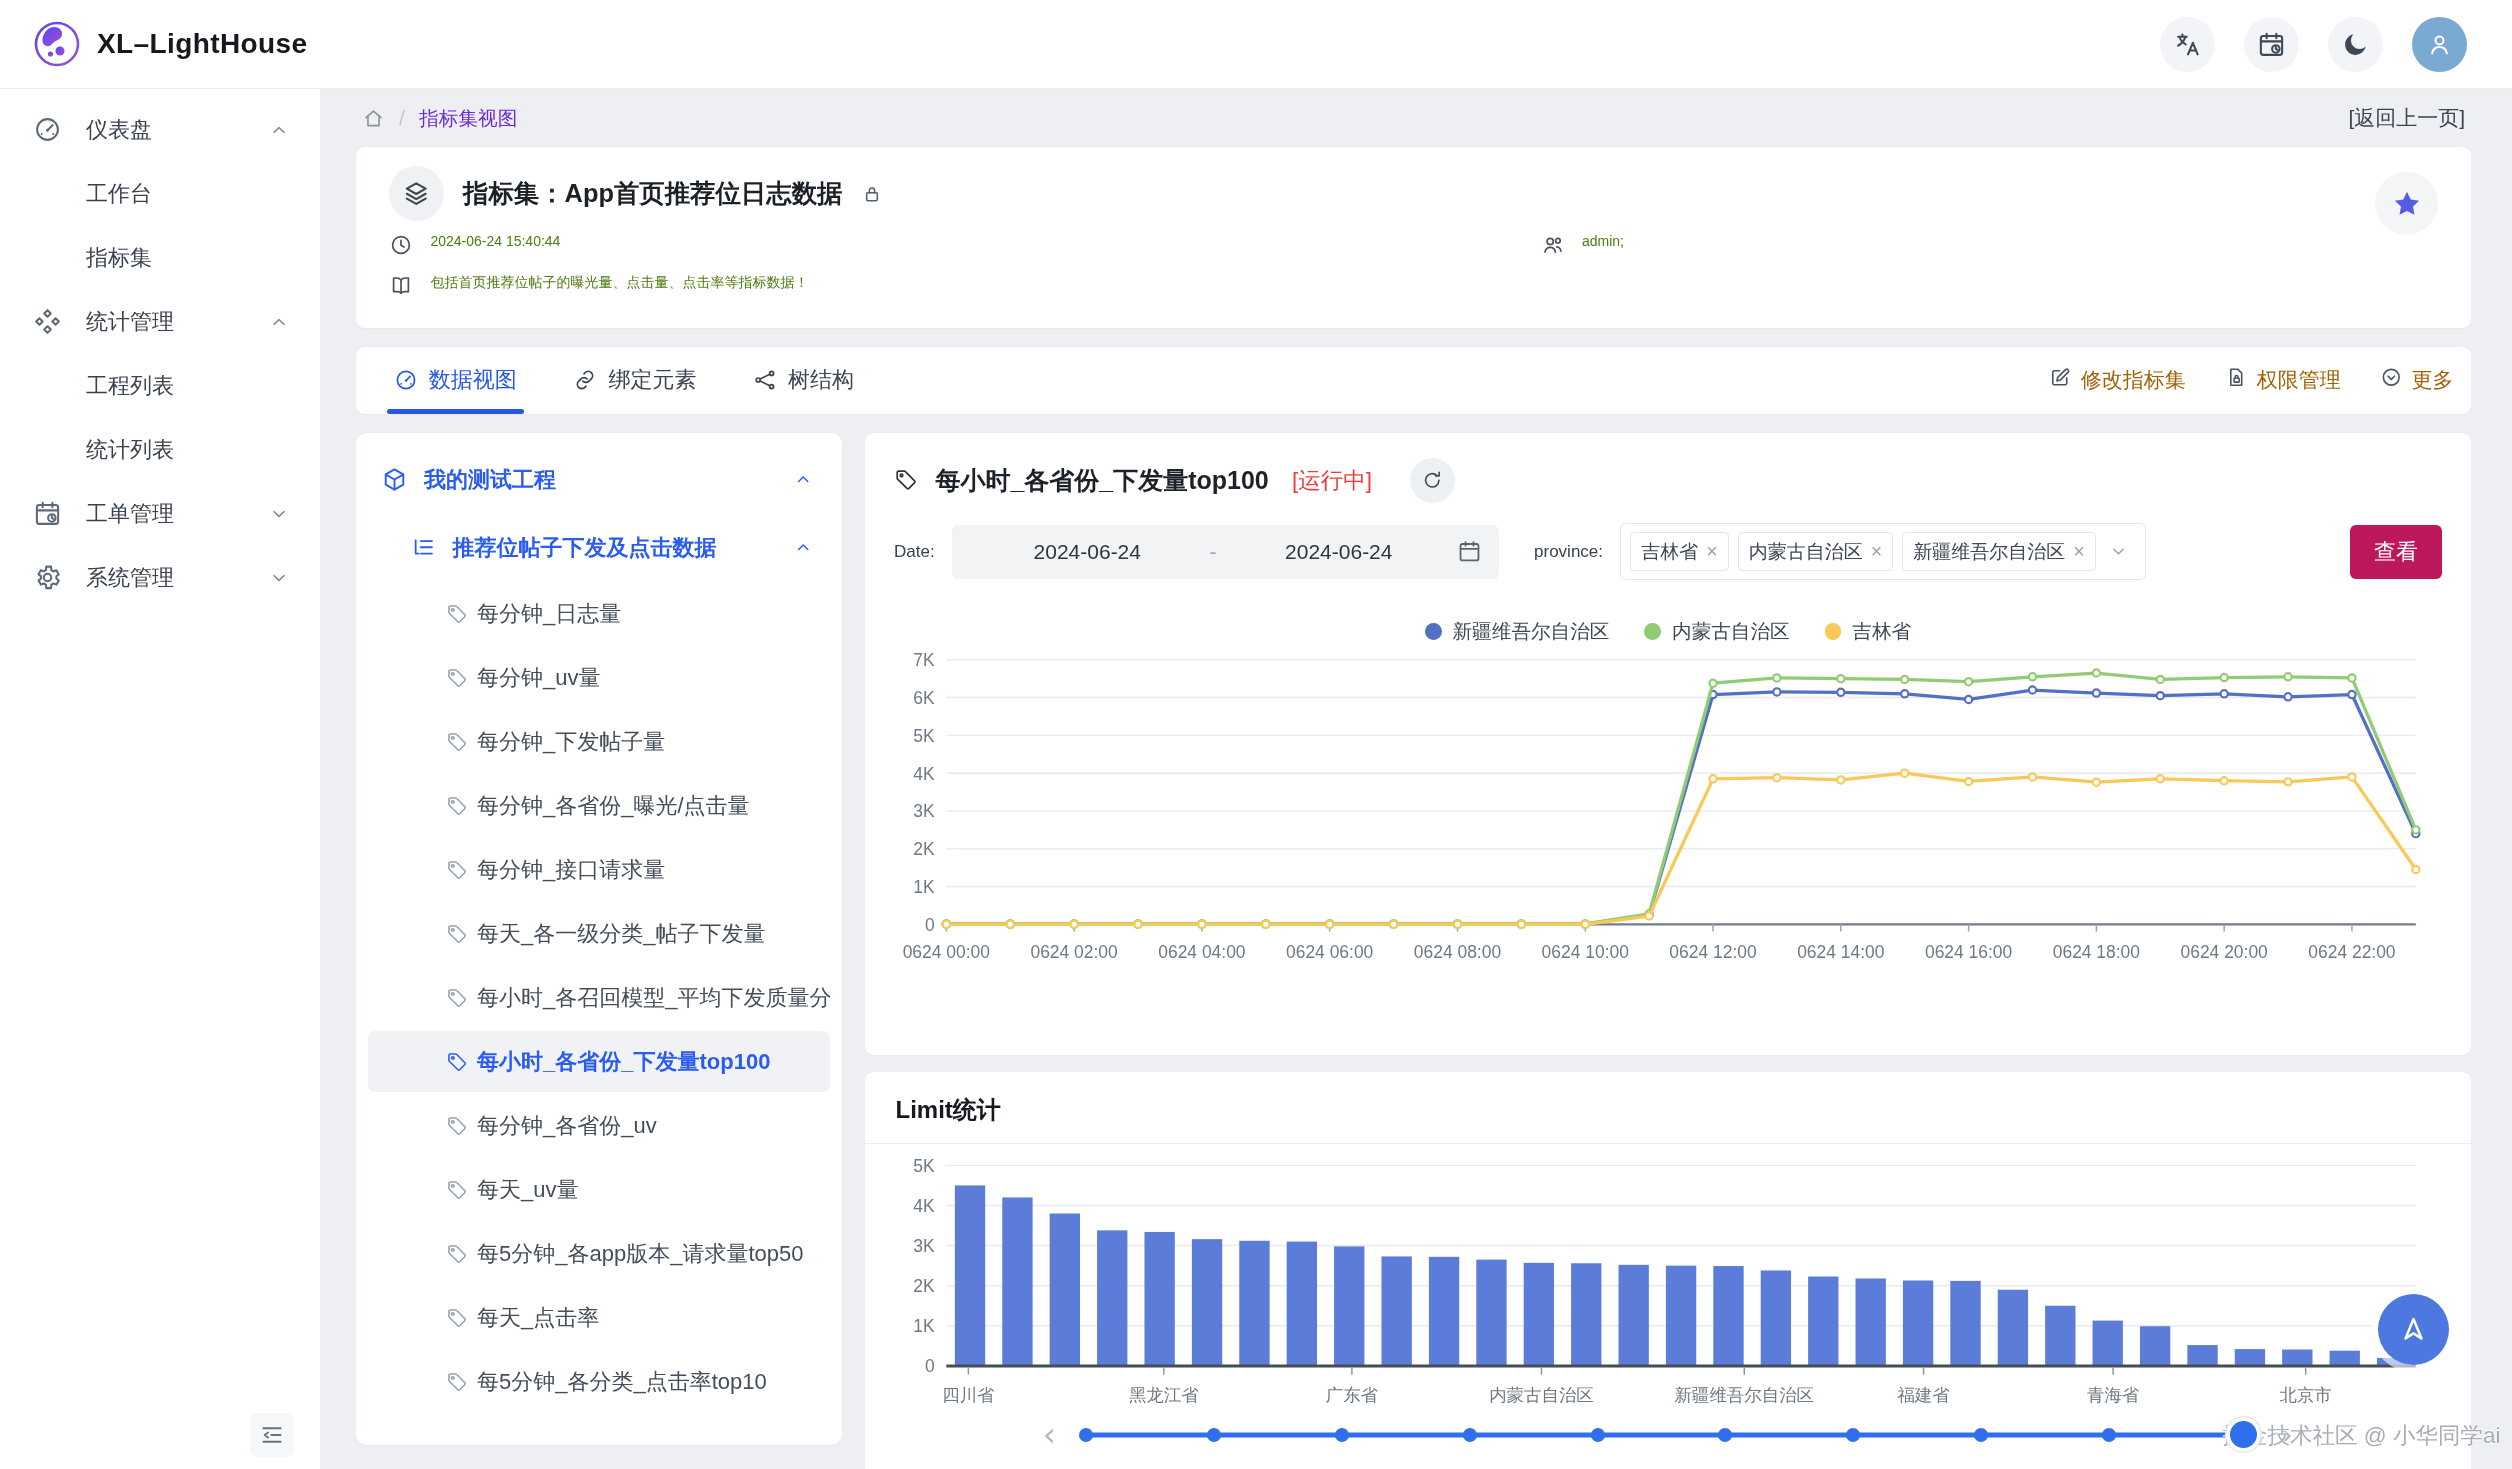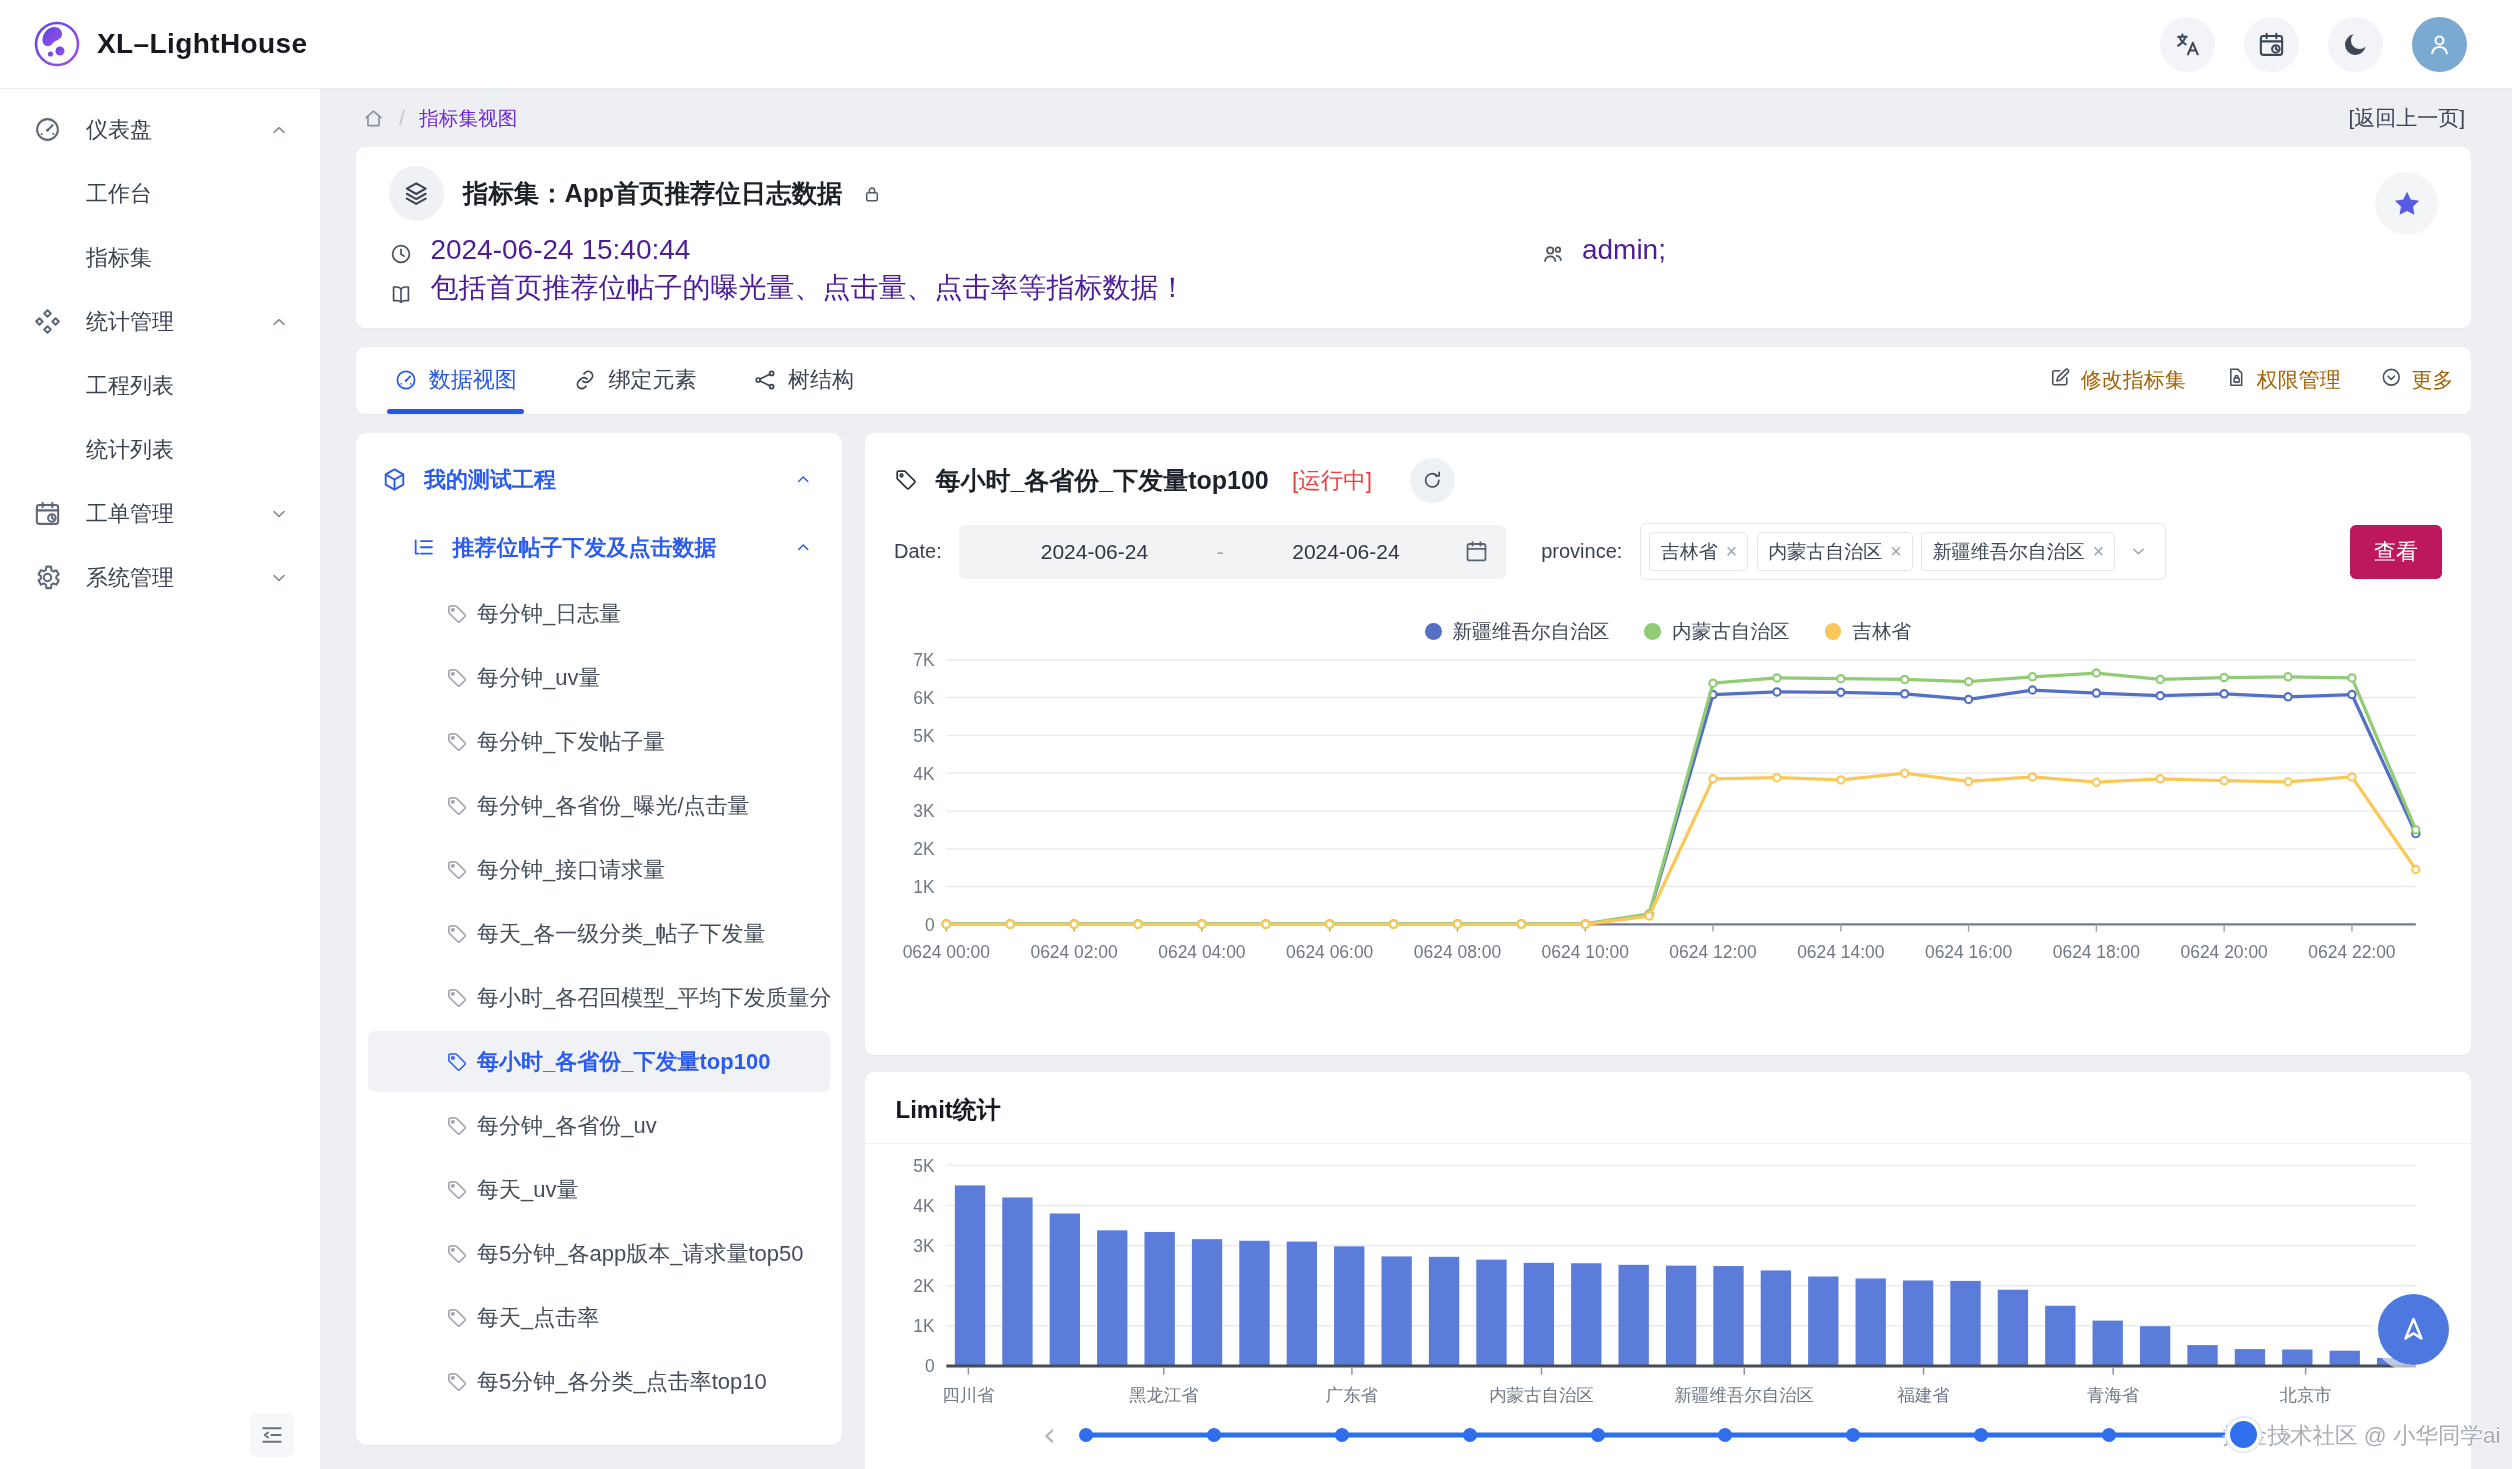--- a/index.html
+++ b/index.html
@@ -38,21 +38,21 @@
   .crumb-cur{font-size:19.6px;color:#6d28d9}
   .back-link{margin-left:auto;font-size:21px;color:#3c4452;cursor:pointer}
 
   
   .header-card{background:#fff;border-radius:8.7px;padding:19px 33px 20.4px;position:relative;box-shadow:0 0.7px 1.5px rgba(0,0,0,.03)}
   .hc-title-row{display:flex;align-items:center;gap:19px}
   .hc-badge{width:55px;height:55px;border-radius:50%;background:#eff1f4;display:flex;align-items:center;justify-content:center;font-size:30.5px;color:#3f4754}
   .hc-title{font-size:25.4px;font-weight:700;color:#1c2128}
   .lock{font-size:22px;color:#555e6b}
   .hc-meta{margin-top:11.6px;display:grid;grid-template-columns:56.2% 1fr;row-gap:8.7px}
-  .meta-item{display:flex;align-items:flex-end;gap:17.4px;font-size:28px;color:#4c1d95;height:33px}
+  .meta-item{display:flex;align-items:flex-start;gap:17.4px;font-size:14px;color:#4d7c0f;height:33px}
   .meta-item .i{font-size:24px;color:#4a5260}
   .meta-desc{grid-column:1/3}
   .star-btn{position:absolute;right:33px;top:25px;width:63px;height:63px;border-radius:50%;border:none;background:#f4f5f7;color:#585ce5;font-size:32px;display:flex;align-items:center;justify-content:center;cursor:pointer}
 
   
   .tabs-card{margin-top:19px;background:#fff;border-radius:8.7px;height:67px;display:flex;align-items:center;padding:0 17.4px 0 30.5px;box-shadow:0 0.7px 1.5px rgba(0,0,0,.03)}
   .tabs{display:flex;height:100%}
   .tab{display:flex;align-items:center;gap:11px;padding:0 7.3px;margin-right:42px;font-size:22px;color:#3c4452;position:relative;cursor:pointer}
   .tab .i{font-size:24px}
   .tab.active{color:#2457e6;font-weight:400}
@@ -82,21 +82,21 @@
 
   .right-col{flex:1;min-width:0;display:flex;flex-direction:column;gap:17.4px}
   .chart-card{background:#fff;border-radius:8.7px;padding:25px 29px 14.5px;height:622px;box-shadow:0 0.7px 1.5px rgba(0,0,0,.03)}
   .panel-title-row{display:flex;align-items:center;gap:17.4px}
   .panel-title-row .i-tag{font-size:24px;color:#2c333d}
   .panel-title{font-size:25px;font-weight:700;color:#1d222a}
   .panel-status{font-size:22.5px;color:#f03b3b;margin-left:5.8px}
   .refresh-btn{margin-left:20.4px;width:45px;height:45px;border-radius:50%;background:#eef1f4;border:none;color:#3f4754;font-size:22.5px;display:flex;align-items:center;justify-content:center;cursor:pointer}
 
   .filter-row{margin-top:20.4px;display:flex;align-items:center}
-  .f-label{font-size:20px;color:#39414e;white-space:nowrap}
+  .f-label{font-size:17px;color:#39414e;white-space:nowrap}
   .date-box{margin-left:17.4px;width:547px;height:54px;background:#f2f3f5;border-radius:5.8px;display:flex;align-items:center;font-size:21px;color:#2f3540;padding:0 17.4px;cursor:pointer}
   .date-box .d{flex:1;text-align:center}
   .date-box .sep{color:#9aa1ab;padding:0 4.4px}
   .date-box .i{font-size:25px;color:#5a6370}
   .prov-label{margin-left:35px}
   .select-box{margin-left:17.4px;width:526px;height:57px;border:1.5px solid #e3e7ec;border-radius:5.8px;display:flex;align-items:center;padding:0 16px 0 8.7px;background:#fff;cursor:pointer}
   .chips{display:flex;gap:8.7px;align-items:center}
   .chip{display:flex;align-items:center;gap:8px;border:1.5px solid #e1e5ea;border-radius:4.4px;padding:5.1px 10.2px;font-size:19px;color:#3f4754;background:#fff;white-space:nowrap}
   .chip .x{color:#9aa2ad;font-size:19.6px;cursor:pointer;line-height:1}
   .select-box .chev{margin-left:auto;color:#98a0ac;font-size:21px}

